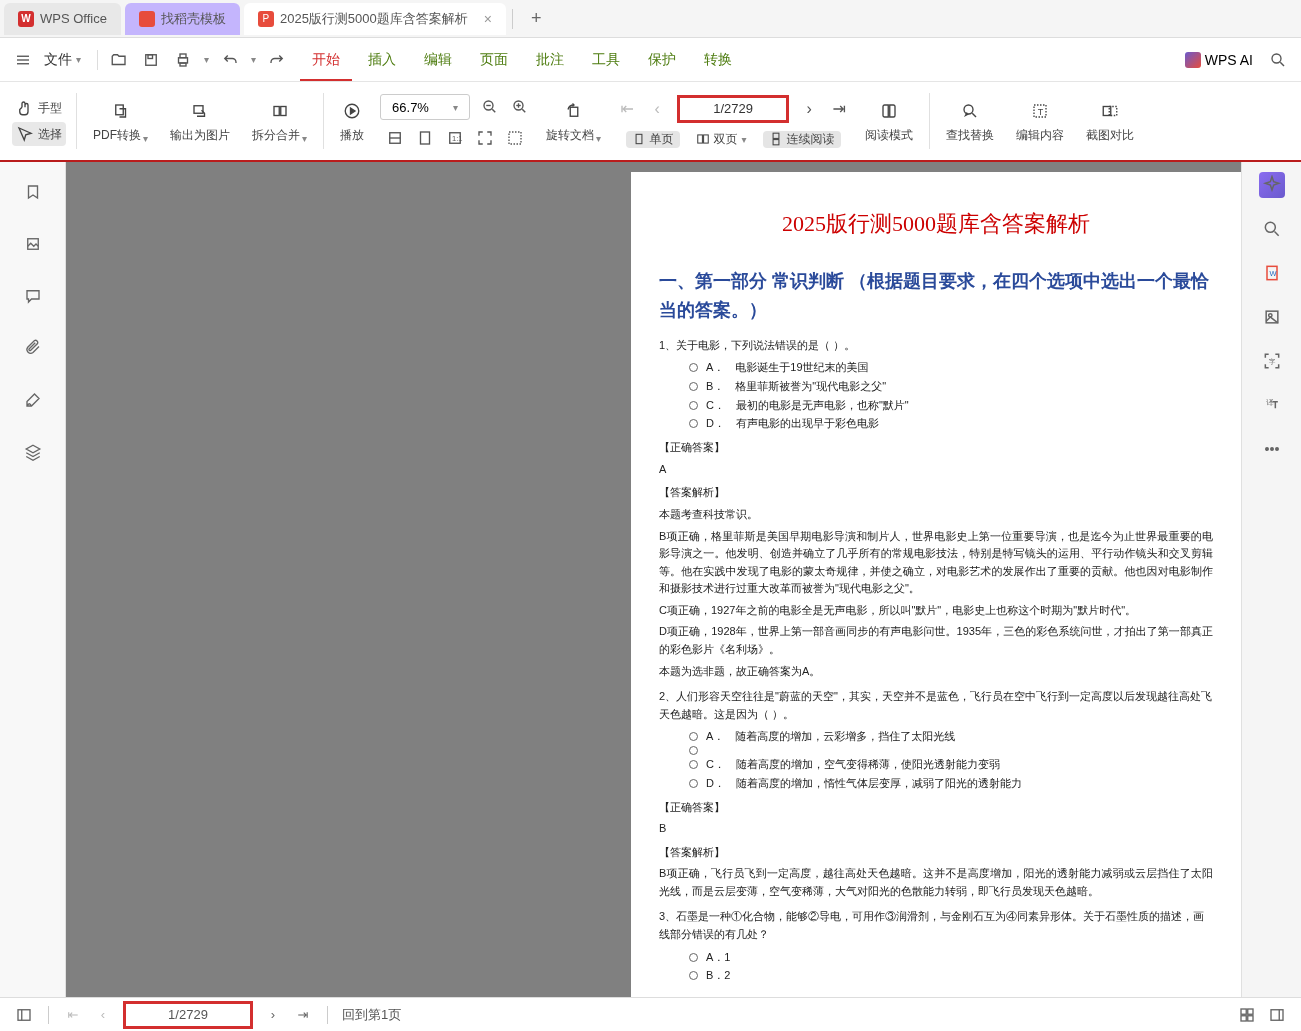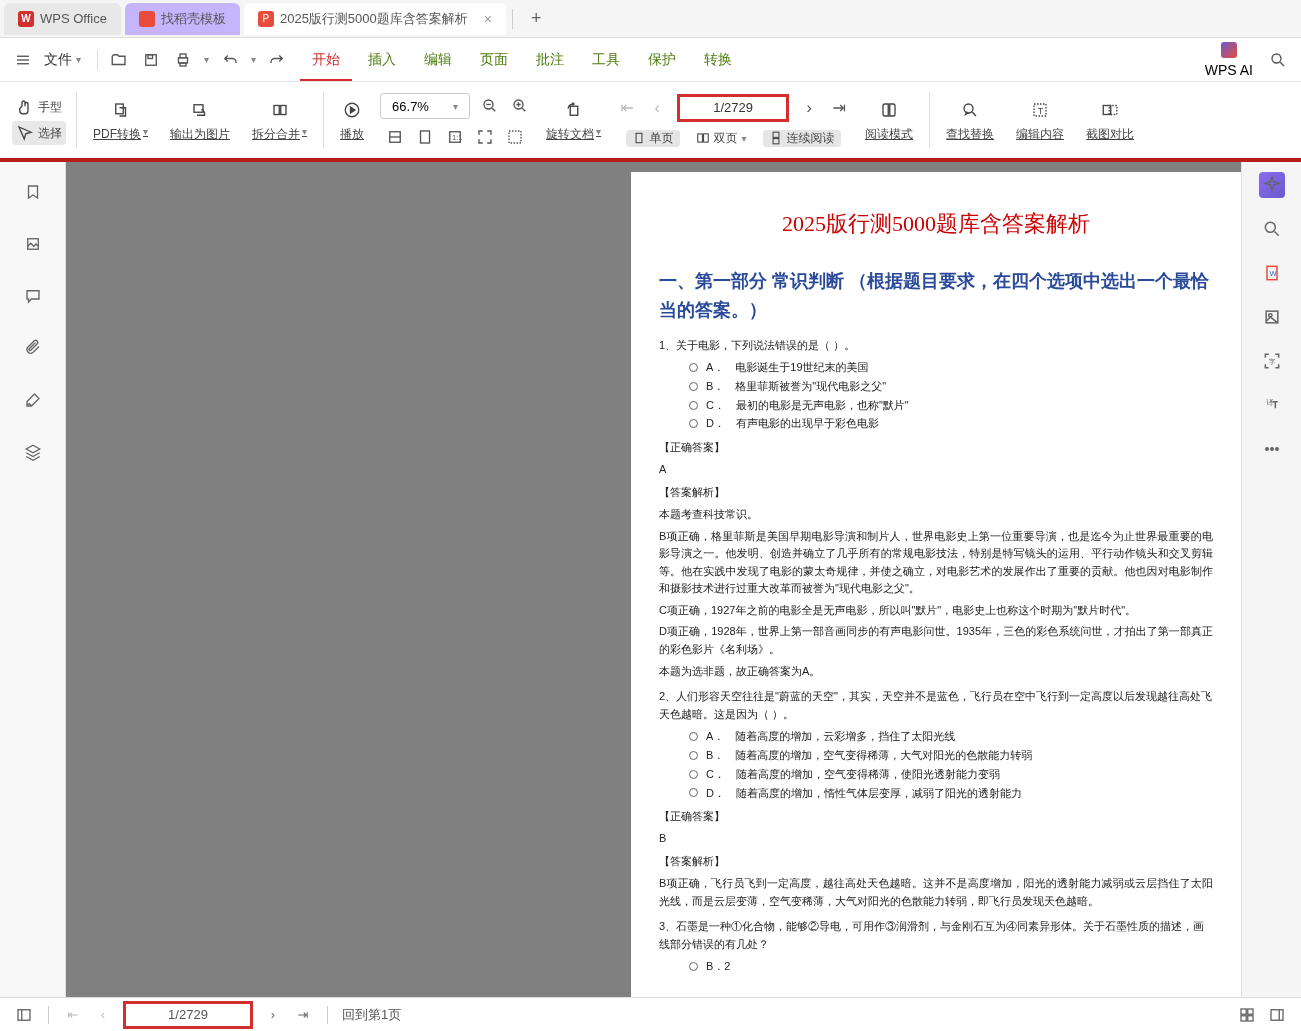--- a/index.html
+++ b/index.html
@@ -20,29 +20,29 @@
     
     
     .menu-bar { height: 44px; background: #fff; display: flex; align-items: center; padding: 0 12px; border-bottom: 1px solid #e5e5e5; gap: 4px; }
     .menu-icon-group { display: flex; align-items: center; gap: 10px; padding-right: 8px; }
     .small-btn { width: 22px; height: 22px; display: flex; align-items: center; justify-content: center; color: #555; cursor: pointer; }
     .menu-label-btn { display: flex; align-items: center; gap: 4px; color: #333; font-size: 14px; padding: 4px 6px;}
     .menu-sep { width: 1px; height: 20px; background: #ddd; margin: 0 6px; }
     .menu-item { padding: 6px 12px; font-size: 14px; color: #4d7c0f; cursor: pointer; }
     .menu-item.active { color: #d32f2f; font-weight: 500; border-bottom: 2px solid #d32f2f; padding-bottom: 10px; padding-top: 12px;}
     .menu-right { margin-left: auto; display: flex; align-items: center; gap: 14px; }
-    .ai-label { display:flex; align-items:center; gap:4px; font-size:14px;flex-direction:column;}
+    .ai-label { display:flex; align-items:center; gap:4px; font-size:14px;}
     .ai-icon { width:16px; height:16px; background: linear-gradient(135deg, #6a5acd, #e74c3c); border-radius:3px;}
     
     
-    .toolbar { height: 80px; background: #fff; display: flex; align-items: center; padding: 0 8px; border-bottom: 4px solid #b91c1c; gap: 2px; }
+    .toolbar { height: 80px; background: #fff; display: flex; align-items: center; padding: 0 8px; border-bottom: 2px solid #b91c1c; gap: 2px; }
     .tool-group { display:flex; flex-direction:column; align-items:center; padding: 4px 4px; gap: 2px;}
     .tool-big { display:flex; flex-direction:column; align-items:center; justify-content:center; padding: 4px 10px; gap:4px; cursor:pointer;}
     .tool-big .ticon { width: 24px; height: 24px; display:flex; align-items:center; justify-content:center; color:#444;}
-    .tool-big .tlabel { font-size: 12px; color:#444; white-space:nowrap; display:flex; align-items:flex-start; gap:2px;text-decoration:underline;}
+    .tool-big .tlabel { font-size: 12px; color:#444; white-space:nowrap; display:flex; align-items:flex-end; gap:2px;}
     .tool-sel-row { display:flex; align-items:center; gap:4px; padding:3px 4px; font-size:12px; color:#444; cursor:pointer; border-radius:4px;}
     .tool-sel-row.active { background:#e8e8e8;}
     .tool-sep { width:1px; height:56px; background:#e0e0e0; margin:0 4px;}
     .zoom-input { width: 90px; height: 26px; border: 1px solid #ccc; border-radius: 3px; display: flex; align-items:center; padding: 0 11px; font-size:13px; justify-content:space-between;}
     .icon-row { display:flex; align-items:center; gap:10px;}
     .tiny-icon { width:20px; height:20px; display:flex; align-items:center; justify-content:center; color:#555; cursor:pointer;}
     .page-box { width: 112px; height: 28px; border: 3px solid #d32f2f; display:flex;align-items:center;justify-content:center; font-size:13px; color:#333;}
     .view-btn { display:flex; align-items:center; gap:4px; padding:0 6px; font-size:12px; color:#444; border-radius:4px; cursor:pointer;}
     .view-btn.active { background:#e5e5e5;}
     
@@ -423,35 +423,38 @@
       <div class="ans-text">C项正确，1927年之前的电影全是无声电影，所以叫"默片"，电影史上也称这个时期为"默片时代"。</div>
       <div class="ans-text">D项正确，1928年，世界上第一部音画同步的有声电影问世。1935年，三色的彩色系统问世，才拍出了第一部真正的彩色影片《名利场》。</div>
       <div class="ans-text">本题为选非题，故正确答案为A。</div>
       <div class="q-text">2、人们形容天空往往是"蔚蓝的天空"，其实，天空并不是蓝色，飞行员在空中飞行到一定高度以后发现越往高处飞天色越暗。这是因为（ ）。</div>
       <div class="opt">
           <span class="radio"></span>
           <span>A．　随着高度的增加，云彩增多，挡住了太阳光线</span>
         </div>
       <div class="opt">
           <span class="radio"></span>
-          <span>B．　随着高度的增加，空气变得稀薄，大气对阳光的色散能力转弱</span>
         </div>
       <div class="opt">
           <span class="radio"></span>
           <span>C．　随着高度的增加，空气变得稀薄，使阳光透射能力变弱</span>
         </div>
       <div class="opt">
           <span class="radio"></span>
           <span>D．　随着高度的增加，惰性气体层变厚，减弱了阳光的透射能力</span>
         </div>
       <div class="ans-label">【正确答案】</div>
       <div class="ans-text">B</div>
       <div class="ans-label">【答案解析】</div>
       <div class="ans-text">B项正确，飞行员飞到一定高度，越往高处天色越暗。这并不是高度增加，阳光的透射能力减弱或云层挡住了太阳光线，而是云层变薄，空气变稀薄，大气对阳光的色散能力转弱，即飞行员发现天色越暗。</div>
       <div class="q-text">3、石墨是一种①化合物，能够②导电，可用作③润滑剂，与金刚石互为④同素异形体。关于石墨性质的描述，画线部分错误的有几处？</div>
+      <div class="opt">
+          <span class="radio"></span>
+          <span>A．1</span>
+        </div>
       <div class="opt">
           <span class="radio"></span>
           <span>B．2</span>
         </div>
 
     </div>
   </div>
 
   <div class="right-strip">
     <div class="right-icon active">

